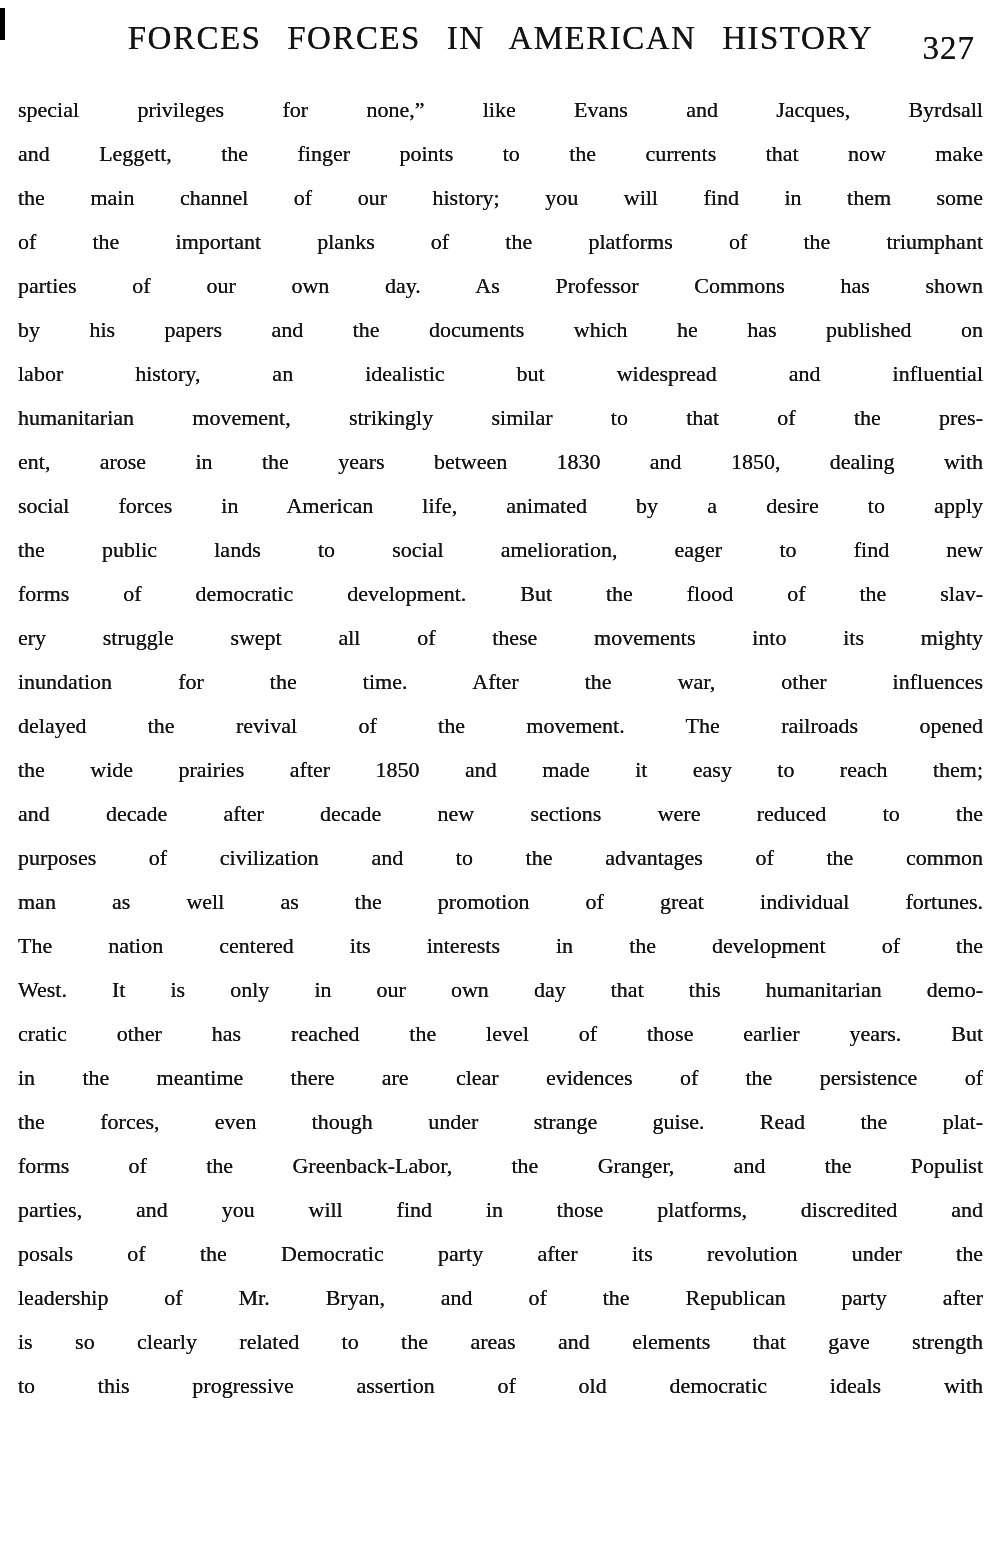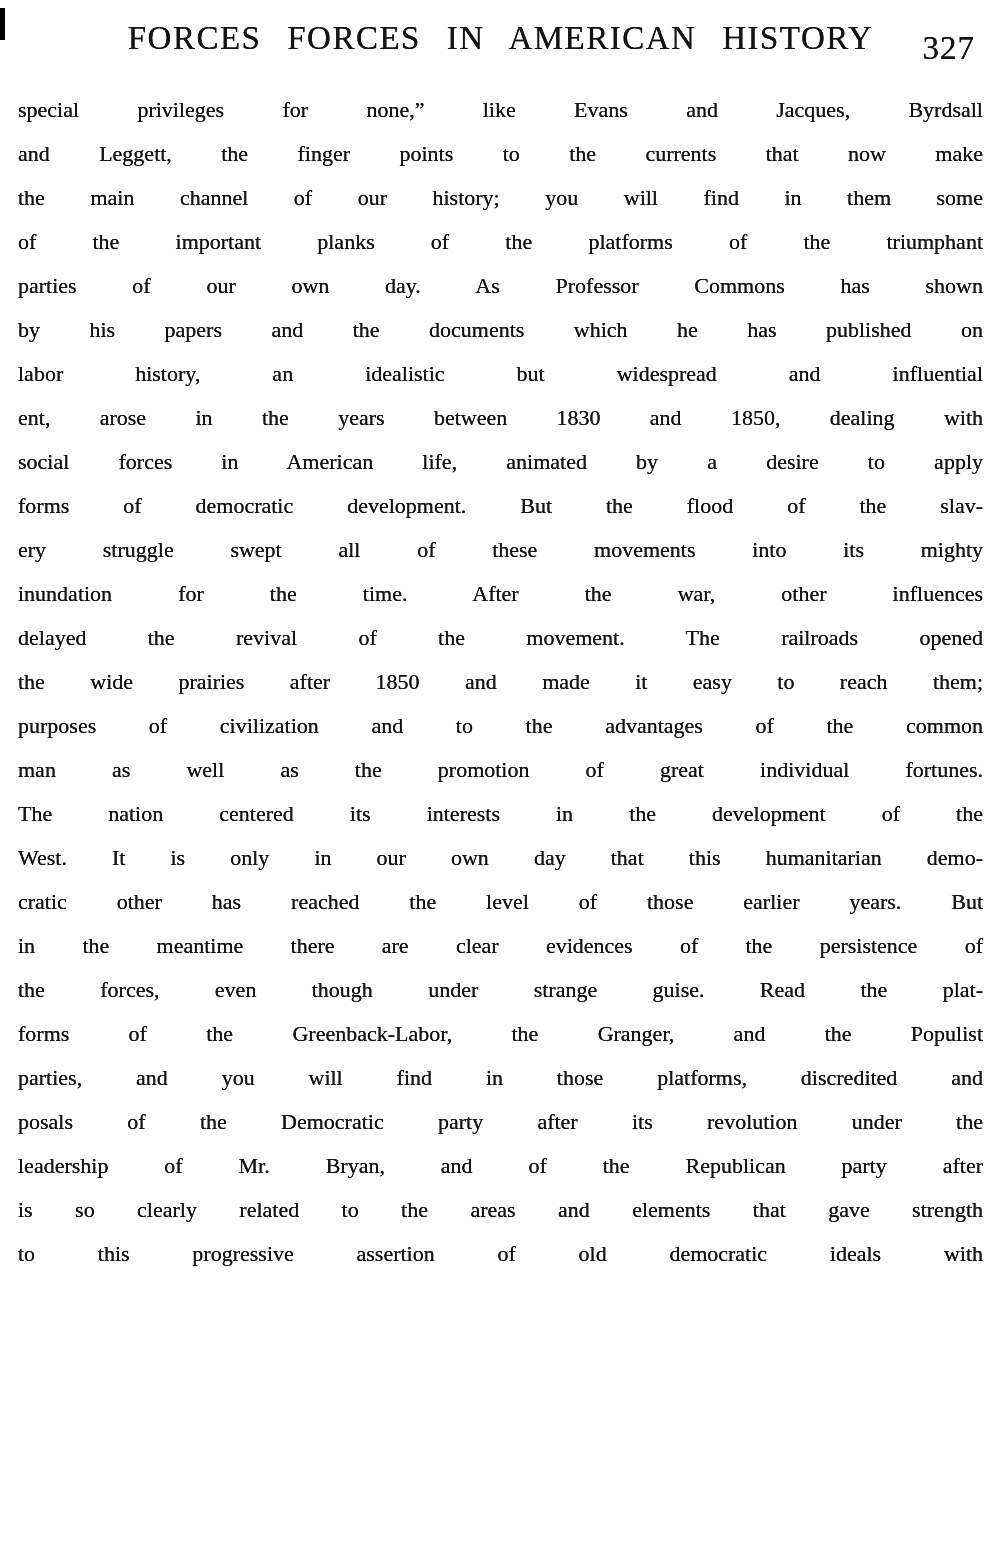--- a/index.html
+++ b/index.html
@@ -72,27 +72,30 @@
 </div>
 
 <div class="body-text">
     <div class="line">special privileges for none,” like Evans and Jacques, Byrdsall</div>
     <div class="line">and Leggett, the finger points to the currents that now make</div>
     <div class="line">the main channel of our history; you will find in them some</div>
     <div class="line">of the important planks of the platforms of the triumphant</div>
     <div class="line">parties of our own day.  As Professor Commons has shown</div>
     <div class="line">by his papers and the documents which he has published on</div>
     <div class="line">labor history, an idealistic but widespread and influential</div>
+    <div class="line">humanitarian movement, strikingly similar to that of the pres-</div>
     <div class="line">ent, arose in the years between 1830 and 1850, dealing with</div>
     <div class="line">social forces in American life, animated by a desire to apply</div>
+    <div class="line">the public lands to social amelioration, eager to find new</div>
     <div class="line">forms of democratic development.  But the flood of the slav-</div>
     <div class="line">ery struggle swept all of these movements into its mighty</div>
     <div class="line">inundation for the time.  After the war, other influences</div>
     <div class="line">delayed the revival of the movement.  The railroads opened</div>
     <div class="line">the wide prairies after 1850 and made it easy to reach them;</div>
+    <div class="line">and decade after decade new sections were reduced to the</div>
     <div class="line">purposes of civilization and to the advantages of the common</div>
     <div class="line">man as well as the promotion of great individual fortunes.</div>
     <div class="line">The nation centered its interests in the development of the</div>
     <div class="line">West.  It is only in our own day that this humanitarian demo-</div>
     <div class="line">cratic other has reached the level of those earlier years.  But</div>
     <div class="line">in the meantime there are clear evidences of the persistence of</div>
     <div class="line">the forces, even though under strange guise.  Read the plat-</div>
     <div class="line">forms of the Greenback-Labor, the Granger, and the Populist</div>
     <div class="line">parties, and you will find in those platforms, discredited and</div>
     <div class="line">posals of the Democratic party after its revolution under the</div>

